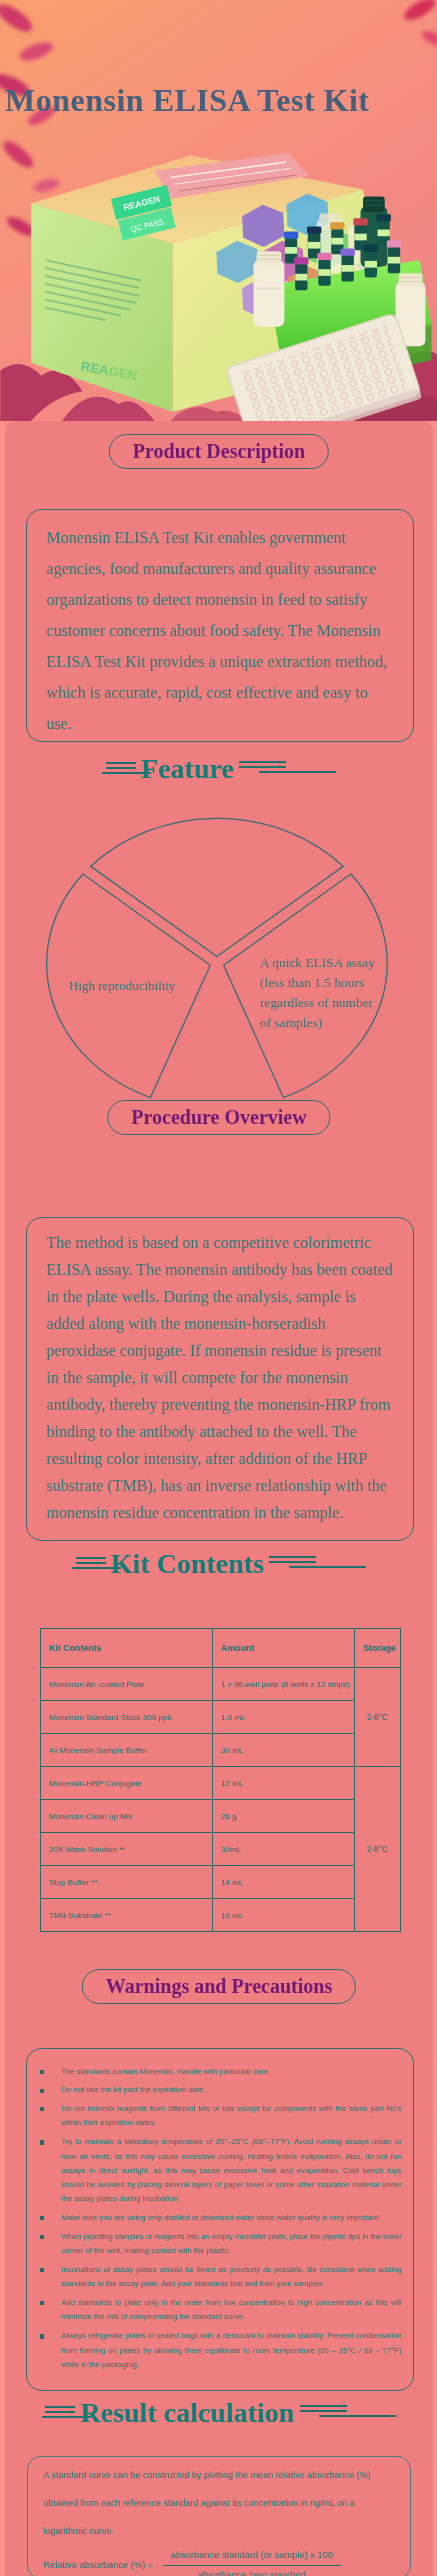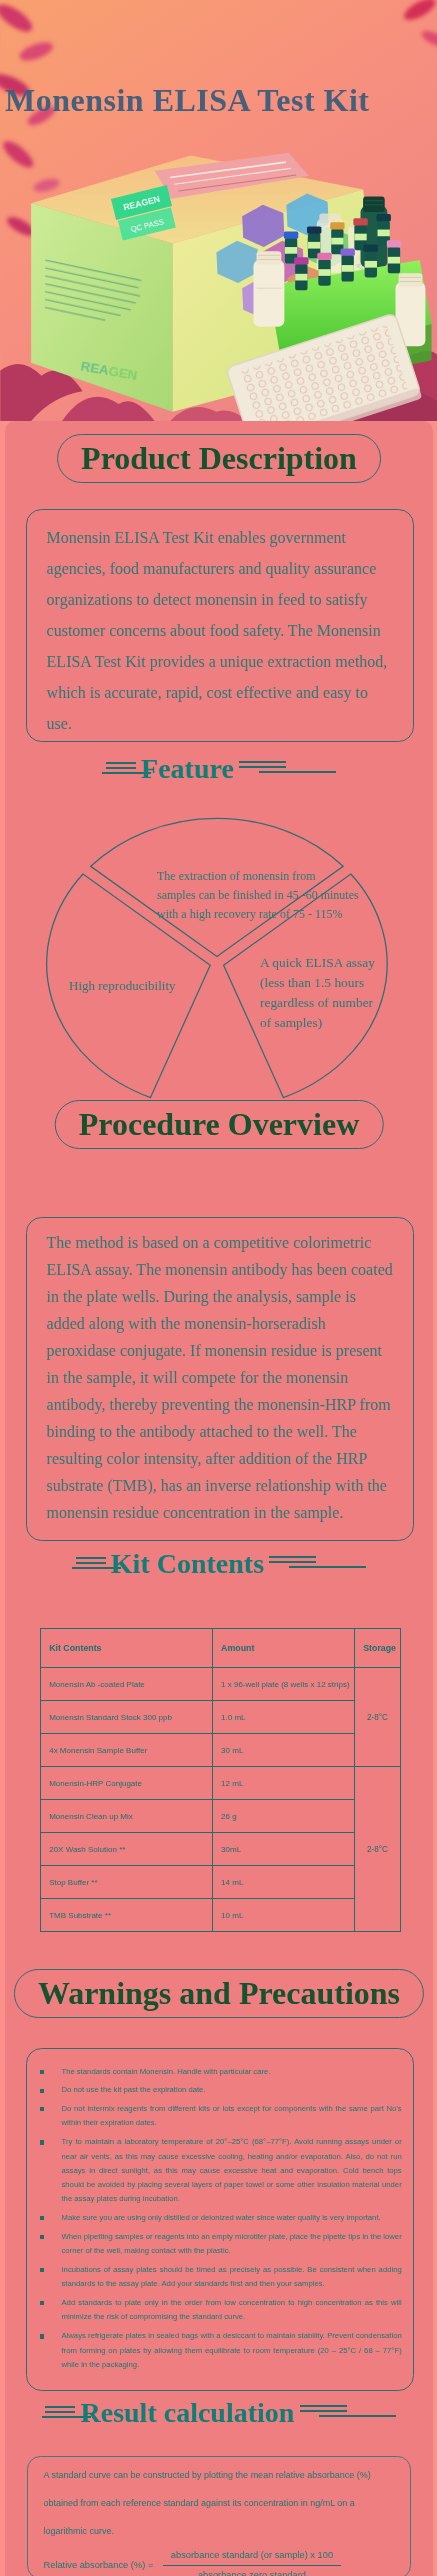--- a/index.html
+++ b/index.html
@@ -11,21 +11,21 @@
   #page-title{position:absolute;top:77px;left:0;width:438px;text-align:left;margin:5px;
     font-size:32px;font-weight:bold;color:#45607d;letter-spacing:0.5px;}
 
   
   #panel{position:absolute;left:5.2px;top:421px;width:428px;height:2184px;
          background:#ef7e81;border-radius:10.3px;}
 
   
   .pill{position:absolute;left:50%;transform:translateX(-50%);
         border:1.8px solid #2a6e74;border-radius:36px;padding:5.2px 23px;
-        font-size:32px;font-weight:bold;color:#14532d;white-space:nowrap;background:transparent;}
+        font-size:20px;font-weight:bold;color:#701a75;white-space:nowrap;background:transparent;}
 
   
   .bigheading{position:absolute;left:0;width:438px;display:flex;justify-content:center;align-items:center;}
   .bigheading-text{font-size:28px;font-weight:bold;color:#0e7e76;padding:0 5.2px;}
   .deco{display:flex;flex-direction:column;gap:3.6px;}
   .deco i{display:block;height:1.5px;background:#1d6f6e;}
   .deco-left{align-self:flex-end;margin-bottom:11.3px;align-items:flex-end;}
   .deco-left i:nth-child(1){width:30px;}
   .deco-left i:nth-child(2){width:30px;}
   .deco-left i:nth-child(3){width:49px;margin-right:-15.5px;}
@@ -301,25 +301,20 @@
       </span>
   </div>
 
   <svg id="pie-svg" width="397" height="309" viewBox="0 0 770 600">
     <g fill="none" stroke="#336d74" stroke-width="2.5">
       <path d="M 380 296 L 135 121 A 330 282 0 0 1 625 121 Z"></path>
       <path d="M 367 313 L 120 136 A 330 282 0 0 0 251 570 Z"></path>
       <path d="M 393 313 L 509 570 A 330 282 0 0 0 640 136 Z"></path>
     </g>
   </svg>
-  <div class="pie-label" id="slice0-label">
-    <div>The extraction of monensin from</div>
-    <div>samples can be finished in 45 -60 minutes</div>
-    <div>with a high recovery rate of 75 - 115%</div>
-  </div>
   <div class="pie-label" id="slice1-label">
     <div>High reproducibility</div>
   </div>
   <div class="pie-label" id="slice2-label">
     <div>A quick ELISA assay</div>
     <div>(less than 1.5 hours</div>
     <div>regardless of number</div>
     <div>of samples)</div>
   </div>
 

